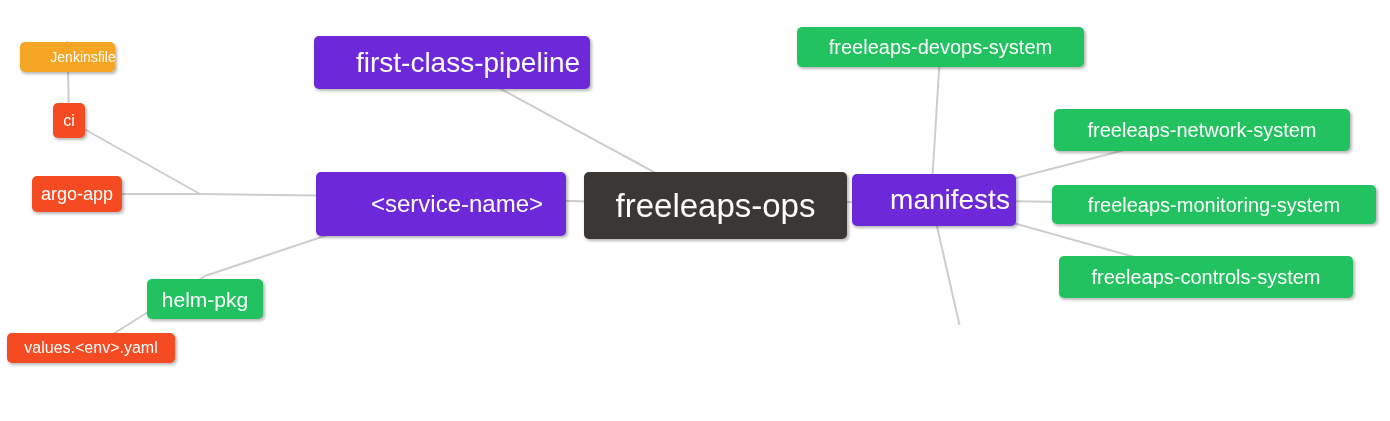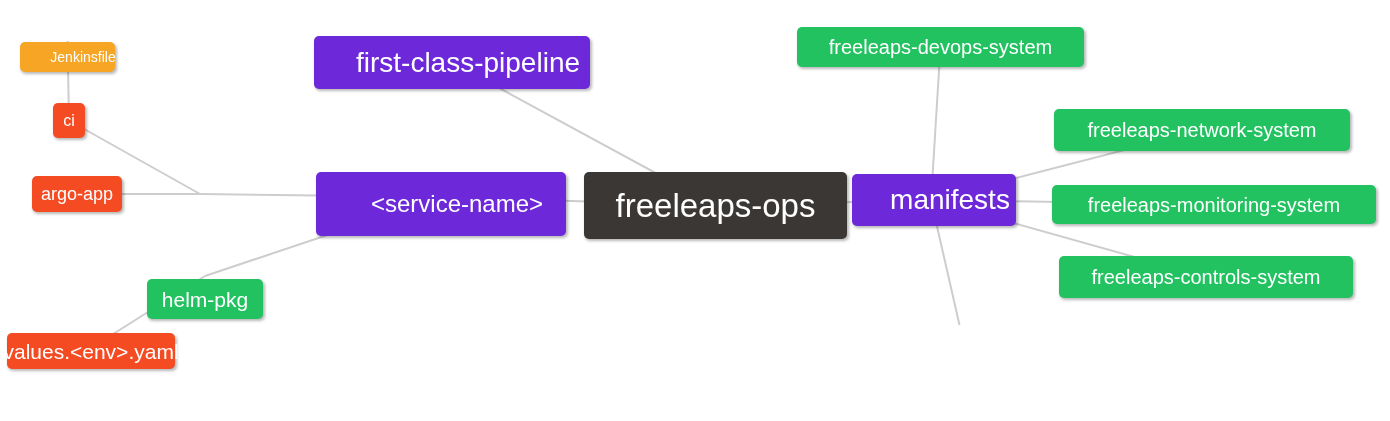--- a/index.html
+++ b/index.html
@@ -45,21 +45,21 @@
   .c-red    { background: #f54b22; }
   .c-orange { background: #f6a525; }
   .c-dark   { background: #3b3734; }
 
   
   .n-jenkinsfile { left: 20px;   top: 42px;  width: 95px;  height: 30px; font-size: 14px; padding-left: 31px; }
   .n-ci          { left: 53px;   top: 103px; width: 32px;  height: 35px; font-size: 16px; }
   .n-argo-app    { left: 32px;   top: 176px; width: 90px;  height: 36px; font-size: 18px; text-align: right; }
   .n-env         { left: 157px;  top: 172px; width: 86px;  height: 44px; font-size: 21px; }
   .n-helm-pkg    { left: 147px;  top: 256px; width: 116px; height: 40px; font-size: 21px; margin-top: 23px; }
-  .n-values      { left: 7px;    top: 333px; width: 168px; height: 36px; font-size: 21px; }
+  .n-values      { left: 7px;    top: 333px; width: 168px; height: 30px; font-size: 16px; }
   .n-fcp         { left: 314px;  top: 36px;  width: 276px; height: 53px; font-size: 28px; }
   .n-service     { left: 316px;  top: 172px; width: 250px; height: 64px; font-size: 24px; }
   .n-root        { left: 584px;  top: 172px; width: 263px; height: 67px; font-size: 33px; }
   .n-manifests   { left: 852px;  top: 174px; width: 164px; height: 52px; font-size: 28px; text-align: right; }
   .n-devops      { left: 797px;  top: 27px;  width: 287px; height: 40px; font-size: 20px; }
   .n-network     { left: 1054px; top: 109px; width: 296px; height: 42px; font-size: 20px; }
   .n-monitoring  { left: 1052px; top: 185px; width: 324px; height: 39px; font-size: 20px; }
   .n-controls    { left: 1059px; top: 256px; width: 294px; height: 42px; font-size: 20px; }
   .n-storage     { left: 815px;  top: 305px; width: 289px; height: 40px; font-size: 20px; }
 </style>

